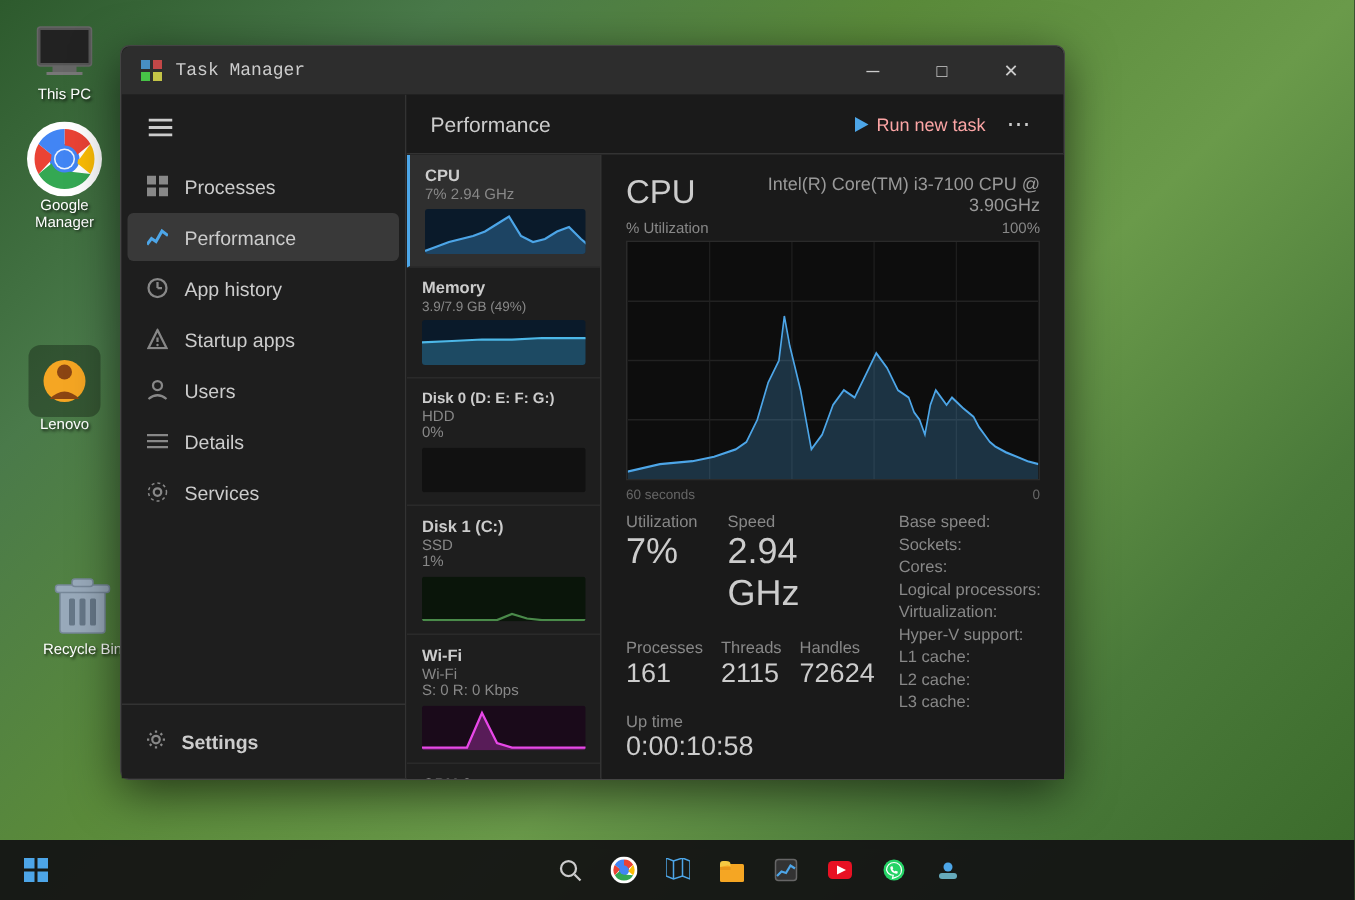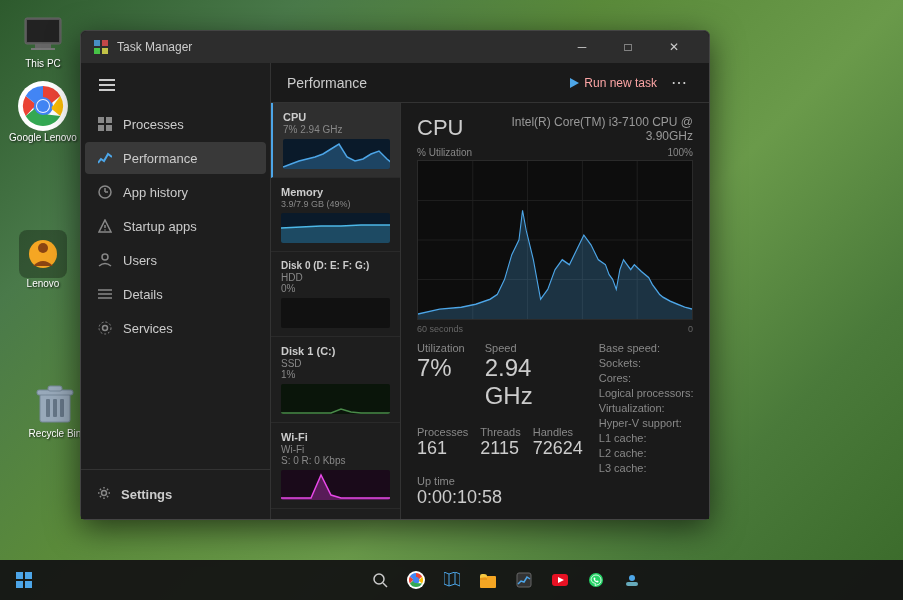--- a/index.html
+++ b/index.html
@@ -87,20 +87,21 @@
       border-radius: 6px 6px 0 0;
       display: flex;
       align-items: center;
       padding: 0 12px;
       flex-shrink: 0;
     }
     .title-bar-title {
       color: #ccc;
       font-size: 12px;
       flex: 1;
+      font-family: Liberation Mono, monospace;
     }
     .title-bar-controls {
       display: flex;
       gap: 0;
     }
     .title-btn {
       width: 46px;
       height: 32px;
       display: flex;
       align-items: center;
@@ -378,21 +379,21 @@
         <path d="M25 5 A20 20 0 0 1 42.3 15 L30 25 A8 8 0 0 0 25 17 Z" fill="#ea4335"></path>
         <path d="M42.3 15 A20 20 0 0 1 42.3 35 L30 25 A8 8 0 0 0 35 25 Z" fill="#fbbc05"></path>
         <path d="M42.3 35 A20 20 0 0 1 7.7 35 L20 25 A8 8 0 0 0 25 33 Z" fill="#34a853"></path>
         <path d="M7.7 35 A20 20 0 0 1 7.7 15 L20 25 A8 8 0 0 0 17 25 Z" fill="#ea4335"></path>
         <path d="M7.7 15 A20 20 0 0 1 25 5 L25 17 A8 8 0 0 0 20 25 Z" fill="#4285f4"></path>
         <circle cx="25" cy="25" r="9" fill="#4285f4"></circle>
         <circle cx="25" cy="25" r="7" fill="#fff" opacity="0.9"></circle>
         <circle cx="25" cy="25" r="6" fill="#4285f4"></circle>
       </svg>
     </div>
-    <span class="icon-label">Google Lenovo</span>
+    <span class="icon-label">Google Manager</span>
   </div>
 
   <div class="desktop-icon d-icon-3">
     <div style="width:48px;height:48px;display:flex;align-items:center;justify-content:center;background:rgba(0,0,0,0.3);border-radius:8px;">
       <svg width="32" height="32" viewBox="0 0 32 32">
         <circle cx="16" cy="16" r="14" fill="#f5a623"></circle>
         <circle cx="16" cy="10" r="5" fill="#8B4513"></circle>
         <path d="M6 28 Q16 18 26 28" fill="#8B4513"></path>
       </svg>
     </div>

